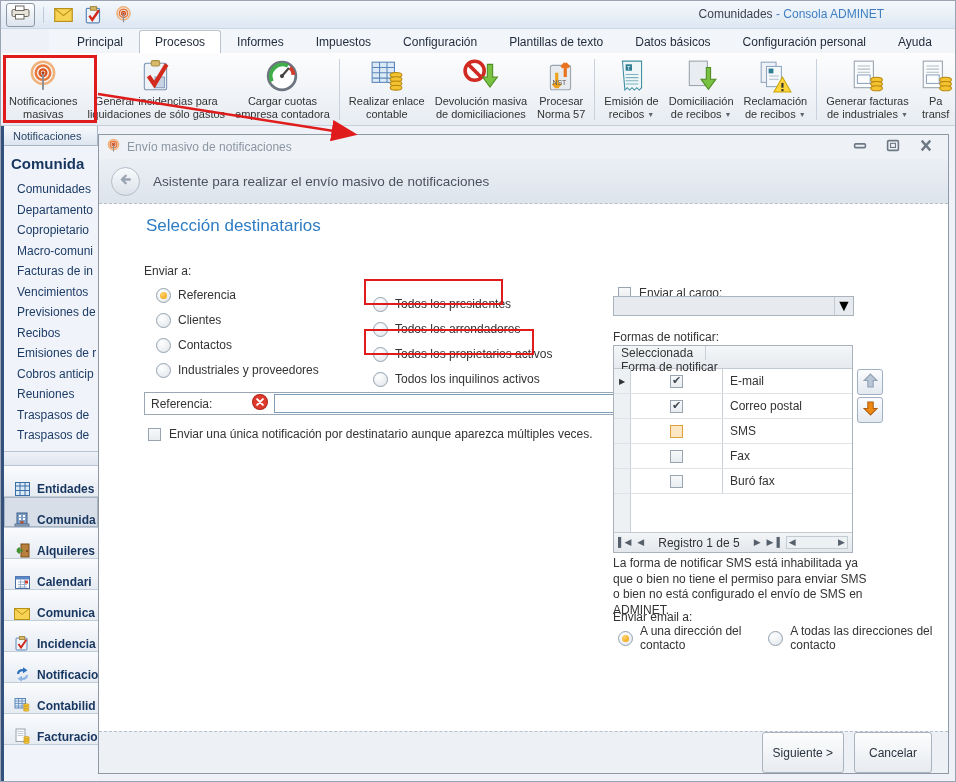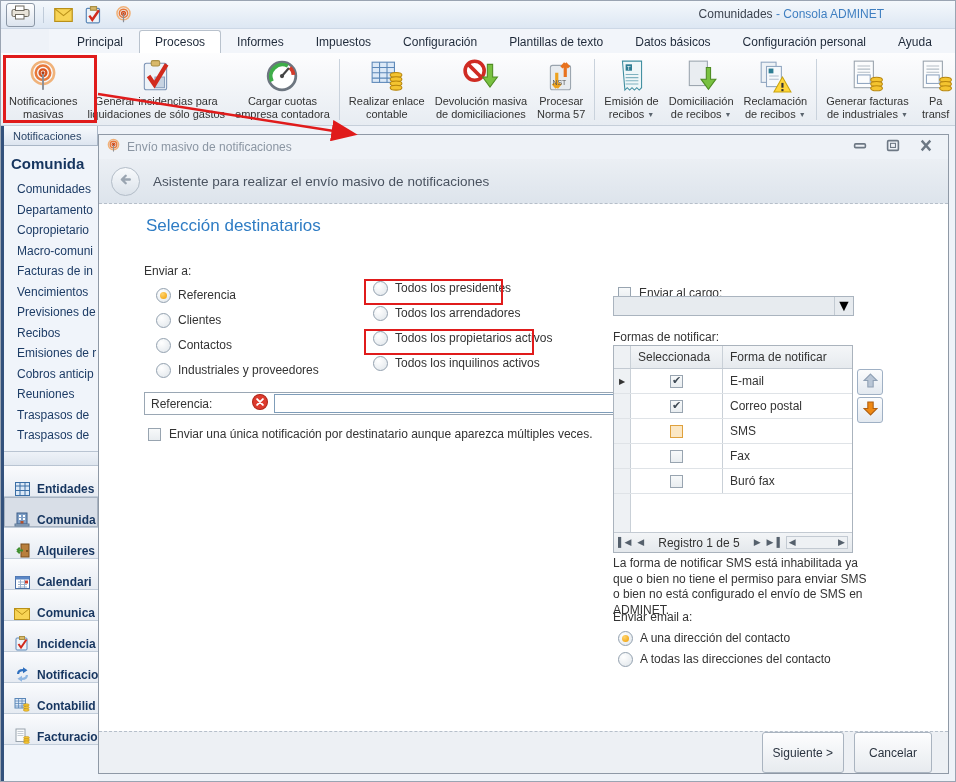--- a/index.html
+++ b/index.html
@@ -85,21 +85,21 @@
            box-sizing:border-box;padding:0 3px 0 6px;gap:6px;}
   .ref-lbl{font-size:12px;color:#333;width:95px;}
   .ref-input{flex:1;height:17px;border:1px solid #7f9db9;background:#fff;display:flex;align-items:center;}
   
   .combo{height:20px;border:1px solid #aab4bf;background:#e7ebef;display:flex;align-items:center;
          justify-content:flex-end;box-sizing:border-box;}
   .combo-btn{width:18px;height:100%;border-left:1px solid #c2cad2;display:flex;align-items:center;justify-content:center;}
   
   .ftable{border:1px solid #aab3bd;box-sizing:border-box;background:#fff;display:flex;flex-direction:column;}
   .thead{display:flex;height:22px;background:linear-gradient(#f4f6f8,#e6eaee);border-bottom:1px solid #c3cad2;
-         font-size:12px;color:#333;}
+         font-size:12px;color:#333;flex-direction:column;}
   .tcell{display:flex;align-items:center;box-sizing:border-box;padding-left:7px;}
   .c-ind{width:17px;padding-left:0;justify-content:center;border-right:1px solid #c9d0d7;background:#eef1f4;flex:none;}
   .c-sel{width:92px;border-right:1px solid #c9d0d7;flex:none;}
   .c-sel.center{justify-content:center;padding-left:0;}
   .c-name{flex:1;font-size:12px;color:#333;}
   .trow{display:flex;height:24px;border-bottom:1px solid #dfe3e7;}
   .cursor{display:none;font-size:8px;color:#333;}
   .cursor.show{display:inline;}
   .tfill{flex:1;display:flex;}
   .tfill .c-ind{border-right:1px solid #c9d0d7;}
@@ -585,21 +585,21 @@
             <span class="radio"></span>
             <span class="lbl">Contactos</span>
           </div>
 
           <div class="radio-row">
             <span class="radio"></span>
             <span class="lbl">Industriales y proveedores</span>
           </div>
         </div>
 
-      <div class="abs" style="left:274px;top:76px;display:flex;flex-direction:column;gap:9px;">
+      <div class="abs" style="left:274px;top:92px;display:flex;flex-direction:column;gap:9px;">
 
           <div class="radio-row">
             <span class="radio"></span>
             <span class="lbl">Todos los presidentes</span>
           </div>
 
           <div class="radio-row">
             <span class="radio"></span>
             <span class="lbl">Todos los arrendadores</span>
           </div>
@@ -718,21 +718,21 @@
         </span>
       <span class="abs arrow-btn" style="left:758px;top:193px;">
           <span><svg width="15" height="15" viewBox="0 0 14 14">
               <path d="M7 13 L1 7 H4.5 V1 H9.5 V7 H13 Z" fill="#ef8913" stroke="#b05f10"></path>
             </svg></span>
         </span>
 
       <div class="abs note" style="left:514px;top:352px;width:256px;">La forma de notificar SMS está inhabilitada ya que o bien no tiene el permiso para enviar SMS o bien no está configurado el envío de SMS en ADMINET.</div>
 
       <div class="abs lbl" style="left:514px;top:406px;">Enviar email a:</div>
-      <div class="abs" style="left:519px;top:426px;display:flex;flex-direction:column;gap:5px;">
+      <div class="abs" style="left:519px;top:426px;display:flex;flex-direction:row;gap:5px;">
 
           <div class="radio-row">
             <span class="radio on"></span>
             <span class="lbl">A una dirección del contacto</span>
           </div>
 
           <div class="radio-row">
             <span class="radio"></span>
             <span class="lbl">A todas las direcciones del contacto</span>
           </div>

